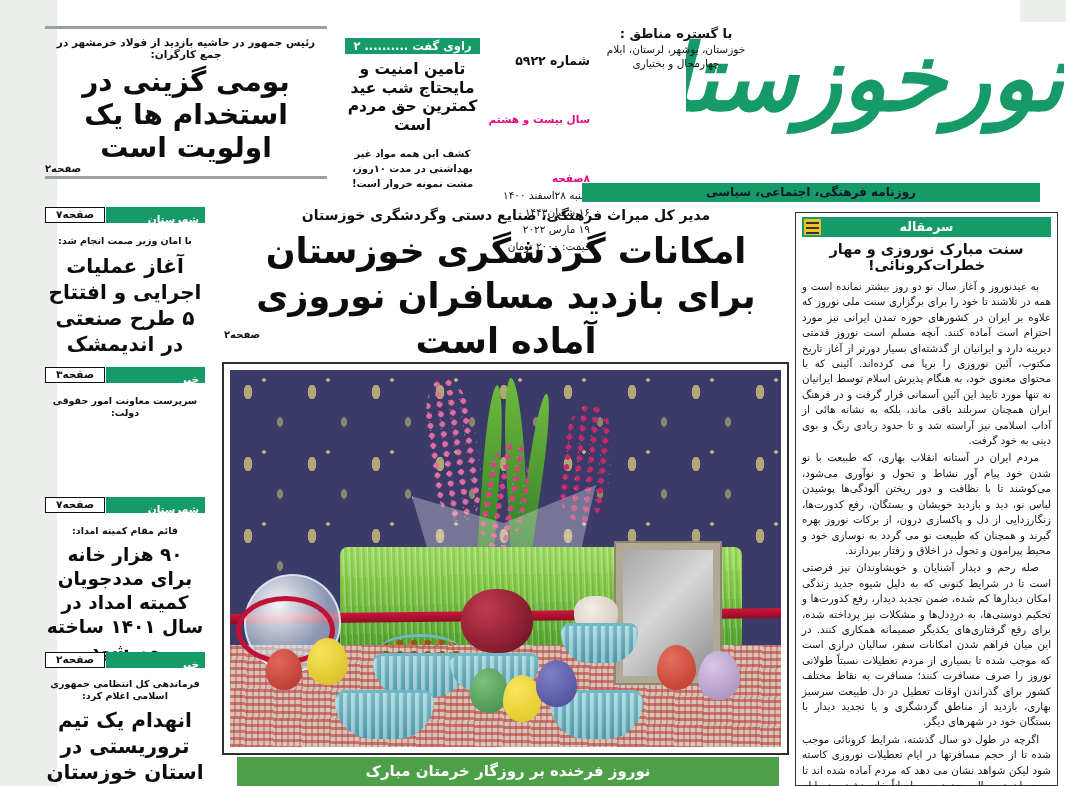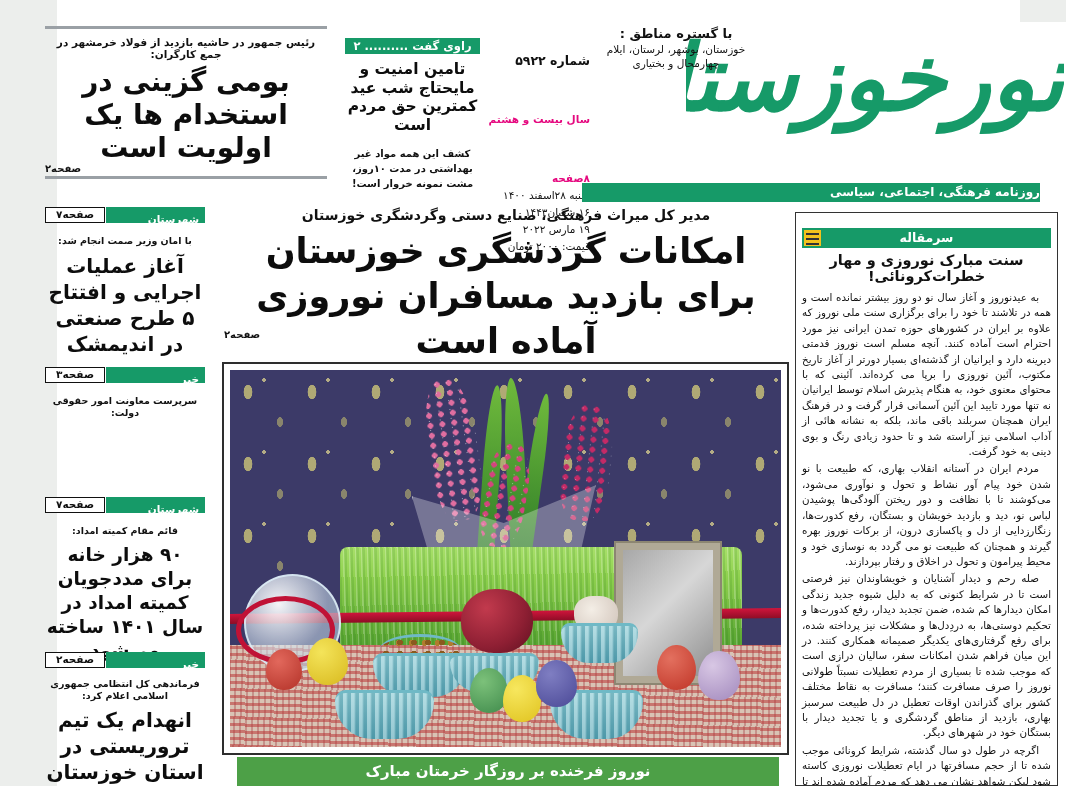--- a/index.html
+++ b/index.html
@@ -8,21 +8,21 @@
     font-family:"DejaVu Sans","Liberation Sans",sans-serif;direction:rtl;color:#111;
   }
   .abs{position:absolute;}
   .scan-margin{background:#eceeec;}
   
   .masthead-title{
     color:#169a68;font-weight:bold;font-style:italic;font-size:92px;line-height:1.1;
     text-align:center;letter-spacing:-2px;white-space:nowrap;
   }
   .tagline-bar{
-    background:#169a68;color:#ffffff;font-size:12px;font-weight:bold;line-height:19px;
+    background:#169a68;color:#0f172a;font-size:12px;font-weight:bold;text-align:center;line-height:19px;
   }
   .regions{text-align:center;}
   .regions .r-head{font-weight:bold;font-size:13px;}
   .regions .r-line{font-size:10.5px;margin-top:2px;}
   .issue-info{text-align:right;font-size:10.5px;line-height:17px;}
   .issue-info .big{font-weight:bold;font-size:12.5px;}
   .issue-info .pink{color:#e5097f;font-weight:bold;margin-top:42px;}
   .rule{background:#9aa0a5;height:3px;}
   .kicker{font-weight:bold;text-align:center;}
   .headline{font-weight:bold;text-align:center;color:#0d0d0d;}
@@ -30,21 +30,21 @@
   
   .ravi-bar{background:#169a68;color:#fff;font-weight:bold;font-size:11.5px;text-align:center;line-height:16px;}
   .ravi-note{font-weight:bold;font-size:10px;text-align:center;line-height:15px;}
   
   .item-bar{display:flex;height:16px;}
   .item-bar .sec{background:#169a68;color:#fff;font-size:10.5px;font-weight:bold;flex:1;line-height:16px;padding:4px 6px;}
   .item-bar .pg{background:#fff;border:1.5px solid #111;color:#111;font-size:10.5px;font-weight:bold;width:58px;text-align:center;line-height:13px;margin-right:1px;}
   .item-kicker{font-weight:bold;font-size:9.5px;text-align:center;line-height:12px;}
   .item-headline{font-weight:bold;font-size:20px;line-height:26px;text-align:center;color:#0d0d0d;}
   
-  .edit-box{border:1.5px solid #333;background:#fff;padding:15px 6px;box-sizing:border-box;}
+  .edit-box{border:1.5px solid #333;background:#fff;padding:4px 6px;box-sizing:border-box;}
   .edit-bar{position:relative;background:#169a68;height:20px;margin-bottom:4px;}
   .edit-bar .lbl{color:#fff;font-weight:bold;font-size:12.5px;line-height:20px;text-align:center;display:block;}
   .edit-icon{position:absolute;left:2px;top:2px;width:17px;height:16px;background:#f2c21d;}
   .edit-icon i{display:block;height:2px;background:#333;margin:3px 2px 0 2px;}
   .edit-title{font-weight:bold;font-size:14.5px;text-align:center;margin:4px 0 6px 0;}
   .edit-body{font-size:10.3px;line-height:15.4px;text-align:justify;}
   .edit-body p{margin:0 0 2px 0;text-indent:12px;}
   
   .photo-frame{border:2px solid #2e2e2e;background:#fff;padding:6px;box-sizing:border-box;}
   .photo-inner{position:relative;width:100%;height:100%;overflow:hidden;background:#3c3a68;}

